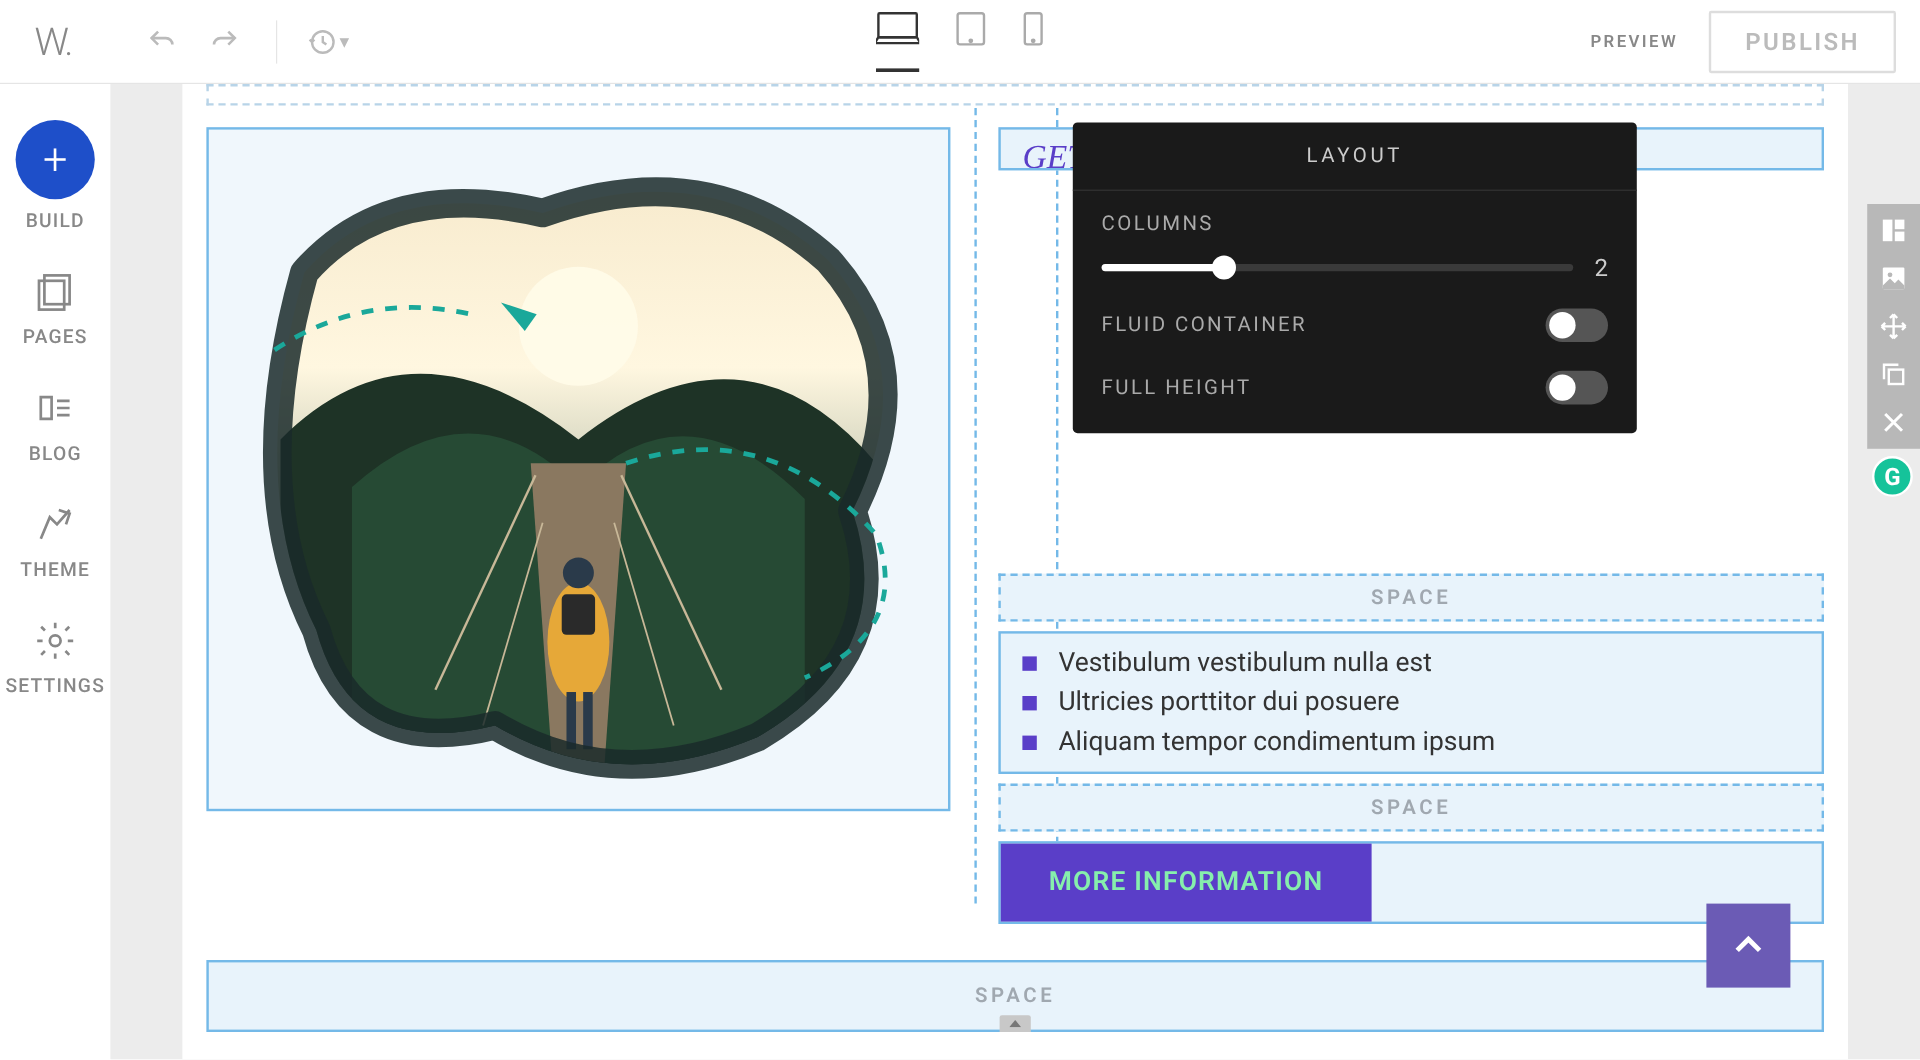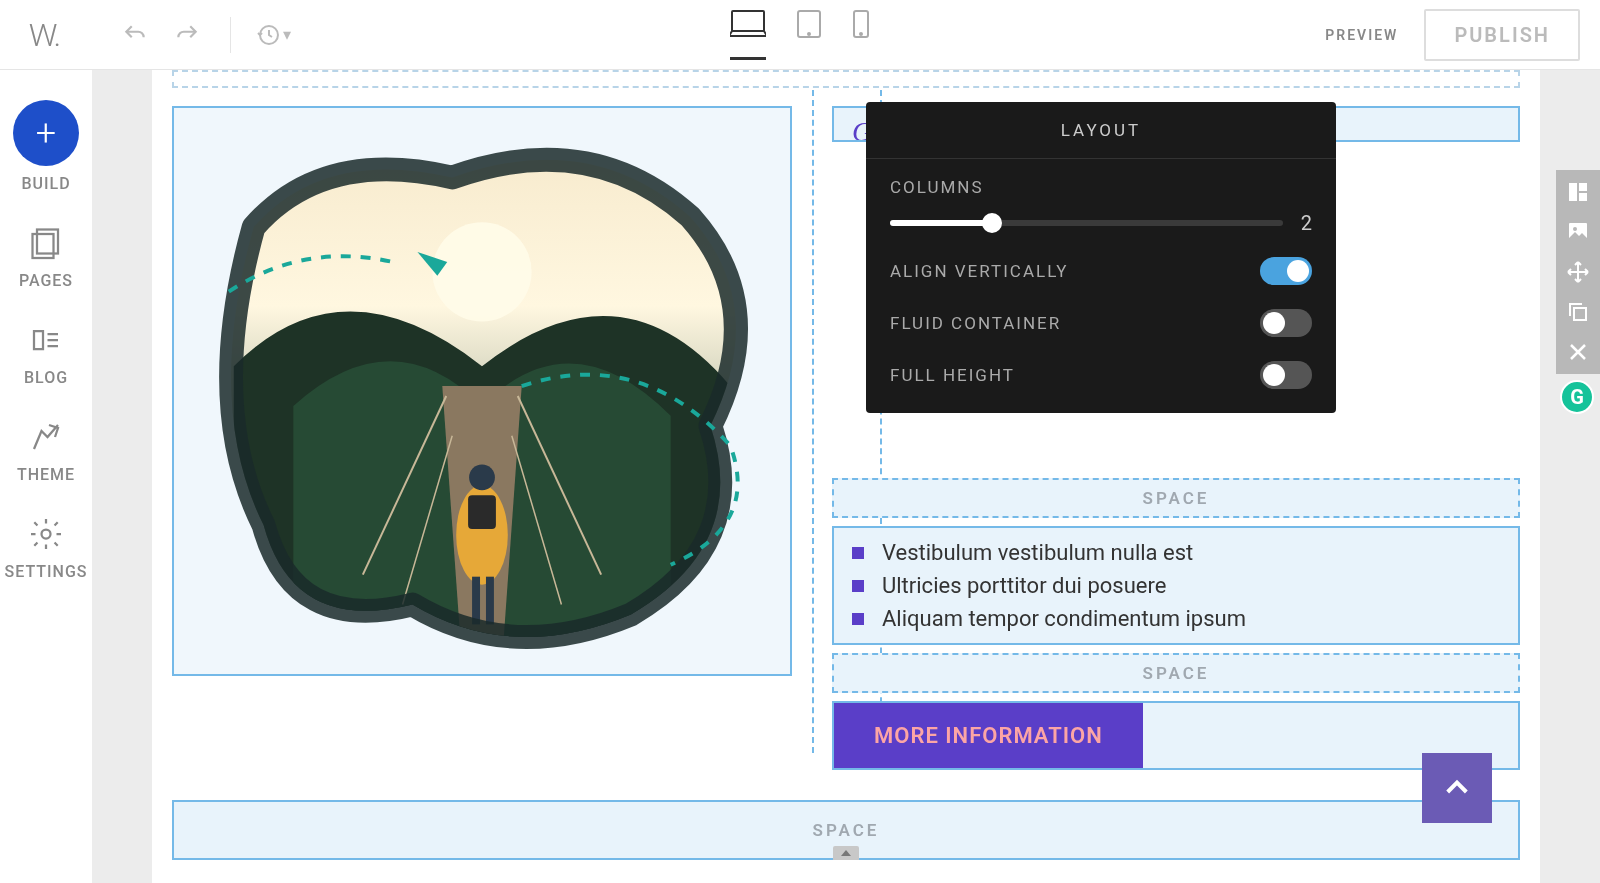--- a/index.html
+++ b/index.html
@@ -45,34 +45,34 @@
 .image-box { border: 2px solid #74b9e8; width: 620px; height: 570px; background: #f0f7fc; position: relative; overflow: hidden; }
 .brush-svg { width: 100%; height: 100%; }
 
 .right-content { display: flex; flex-direction: column; gap: 8px; }
 .el-box { border: 2px solid #74b9e8; background: #e8f3fb; padding: 8px 18px; }
 .el-box.dashed { border-style: dashed; }
 .space-label { text-align: center; color: #a0a8b0; font-size: 17px; letter-spacing: 3px; font-weight: 600; }
 .heading-script { font-family: cursive; color: #5a3ec8; font-size: 28px; font-style: italic; }
 .list-item { display: flex; align-items: center; gap: 18px; font-size: 22px; color: #333; padding: 4px 0; }
 .bullet { width: 12px; height: 12px; background: #5a3ec8; }
-.more-btn { background: #5a3ec8; color: #fca5a5; font-size: 22px; font-weight: 600; letter-spacing: 1px; padding: 20px 40px; display: inline-block; }
+.more-btn { background: #5a3ec8; color: #86efac; font-size: 22px; font-weight: 600; letter-spacing: 1px; padding: 20px 40px; display: inline-block; }
 
 .col-divider-left { border-left: 2px dashed #74b9e8; border-right: 2px dashed #74b9e8; width: 70px; position: absolute; left: 660px; top: 20px; bottom: 130px; }
 
 
 .bottom-space { margin: 30px 20px 0 20px; border: 2px solid #74b9e8; background: #e8f3fb; height: 60px; display: flex; align-items: center; justify-content: center; position: relative; }
 .bottom-space .handle { position: absolute; bottom: -2px; left: 50%; transform: translateX(-50%); width: 26px; height: 14px; background: #c8c8c8; border-radius: 2px 2px 0 0; display: flex; align-items: center; justify-content: center; }
 
 
 .fab-up { position: absolute; right: 48px; bottom: 60px; width: 70px; height: 70px; background: #6b5bb5; color: #fff; display: flex; align-items: center; justify-content: center; cursor: pointer; }
 .fab-up svg { width: 32px; height: 32px; }
 
 
-.popover { position: absolute; left: 714px; top: 32px; width: 470px; background: #1a1a1a; color: #fff; border-radius: 4px; z-index: 100; padding-bottom: 12px; }
+.popover { position: absolute; left: 742px; top: 32px; width: 470px; background: #1a1a1a; color: #fff; border-radius: 4px; z-index: 100; padding-bottom: 12px; }
 .po-title { text-align: center; padding: 18px 0; font-size: 17px; letter-spacing: 3px; color: #ccc; border-bottom: 1px solid #333; }
 .po-section { padding: 18px 24px 10px 24px; }
 .po-label { font-size: 17px; letter-spacing: 2px; color: #aaa; margin-bottom: 14px; }
 .po-row { display: flex; align-items: center; justify-content: space-between; padding: 12px 24px; }
 .po-row .po-label { margin: 0; }
 .slider-row { display: flex; align-items: center; gap: 18px; }
 .slider { flex: 1; height: 6px; background: #3a3a3a; border-radius: 3px; position: relative; }
 .slider-fill { position: absolute; left: 0; top: 0; bottom: 0; width: 26%; background: #fff; border-radius: 3px; }
 .slider-thumb { position: absolute; left: 26%; top: 50%; transform: translate(-50%, -50%); width: 20px; height: 20px; border-radius: 50%; background: #fff; }
 .slider-val { font-size: 20px; color: #ccc; }
@@ -282,26 +282,20 @@
         <div class="po-label">COLUMNS</div>
         <div class="slider-row">
           <div class="slider">
             <div class="slider-fill"></div>
             <div class="slider-thumb"></div>
           </div>
           <div class="slider-val">2</div>
         </div>
       </div>
       <div class="po-row">
-        <div class="po-label">ALIGN VERTICALLY</div>
-        <div class="toggle on">
-            <div class="knob"></div>
-          </div>
-      </div>
-      <div class="po-row">
         <div class="po-label">FLUID CONTAINER</div>
         <div class="toggle">
             <div class="knob"></div>
           </div>
       </div>
       <div class="po-row">
         <div class="po-label">FULL HEIGHT</div>
         <div class="toggle">
             <div class="knob"></div>
           </div>

